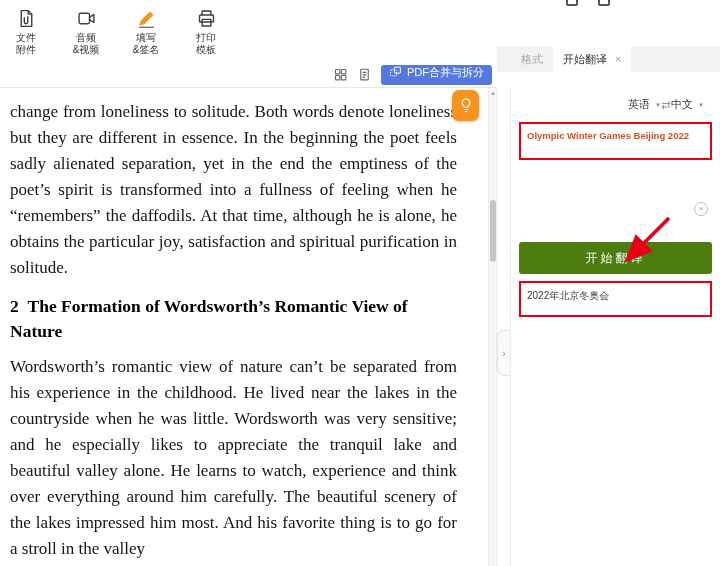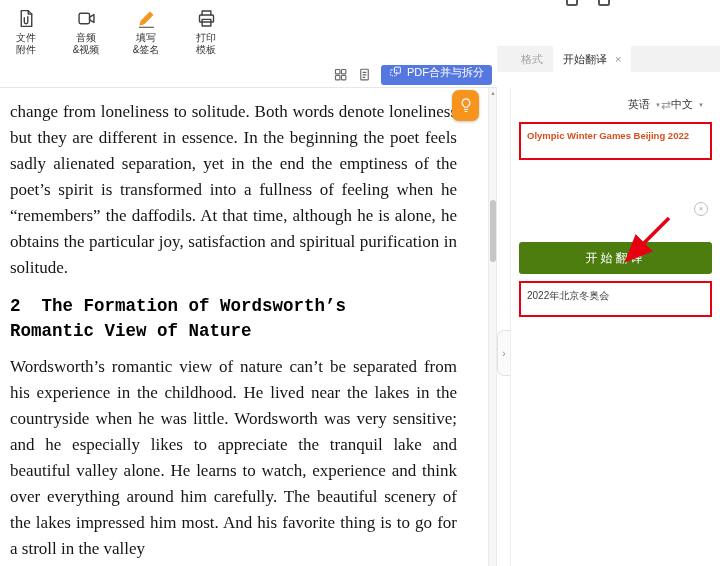--- a/index.html
+++ b/index.html
@@ -26,21 +26,21 @@
   .panel-tabbar { position: absolute; top: 46px; left: 497px; right: 0; height: 26px; background: #f2f2f2; display: flex; align-items: stretch; padding-left: 14px; }
   .tab { display: flex; align-items: center; font-size: 11px; padding: 0 10px; cursor: pointer; }
   .tab.inactive { color: #a3a3a3; }
   .tab.active { background: #fff; color: #333; gap: 8px; }
   .tab-close { color: #999; font-size: 11px; cursor: pointer; }
 
   
   .doc-area { position: absolute; top: 88px; left: 0; width: 488px; bottom: 0; background: #fff; overflow: hidden; }
   .doc-text { margin: 11px 0 0 10px; width: 447px; font-family: "Liberation Serif", serif; color: #151515; }
   .para { font-size: 17px; line-height: 26px; text-align: justify; }
-  .doc-heading { font-size: 17.5px; line-height: 25px; font-weight: bold; margin: 13px 0 10px; max-width: 420px; color: #000; font-family: Liberation Mono, monospace; }
+  .doc-heading { font-size: 17.5px; line-height: 25px; font-weight: bold; margin: 13px 0 10px; max-width: 420px; color: #000; }
 
   .tip-bulb { position: absolute; top: 90px; left: 452px; width: 27px; height: 31px; background: #F7941E; border-radius: 7px; display: flex; align-items: center; justify-content: center; cursor: pointer; box-shadow: 0 1px 3px rgba(0,0,0,.25); z-index: 6; }
   .tip-bulb svg { width: 16px; height: 18px; }
 
   
   .doc-scrollbar { position: absolute; top: 88px; left: 488px; width: 9px; bottom: 0; background: #f7f7f7; border-left: 1px solid #ebebeb; border-right: 1px solid #ebebeb; }
   .scroll-up { position: absolute; top: 2px; left: 1px; font-size: 6px; color: #9a9a9a; }
   .scroll-thumb { position: absolute; top: 112px; left: 1px; width: 6px; height: 62px; background: #c6c6c6; border-radius: 3px; }
 
   

